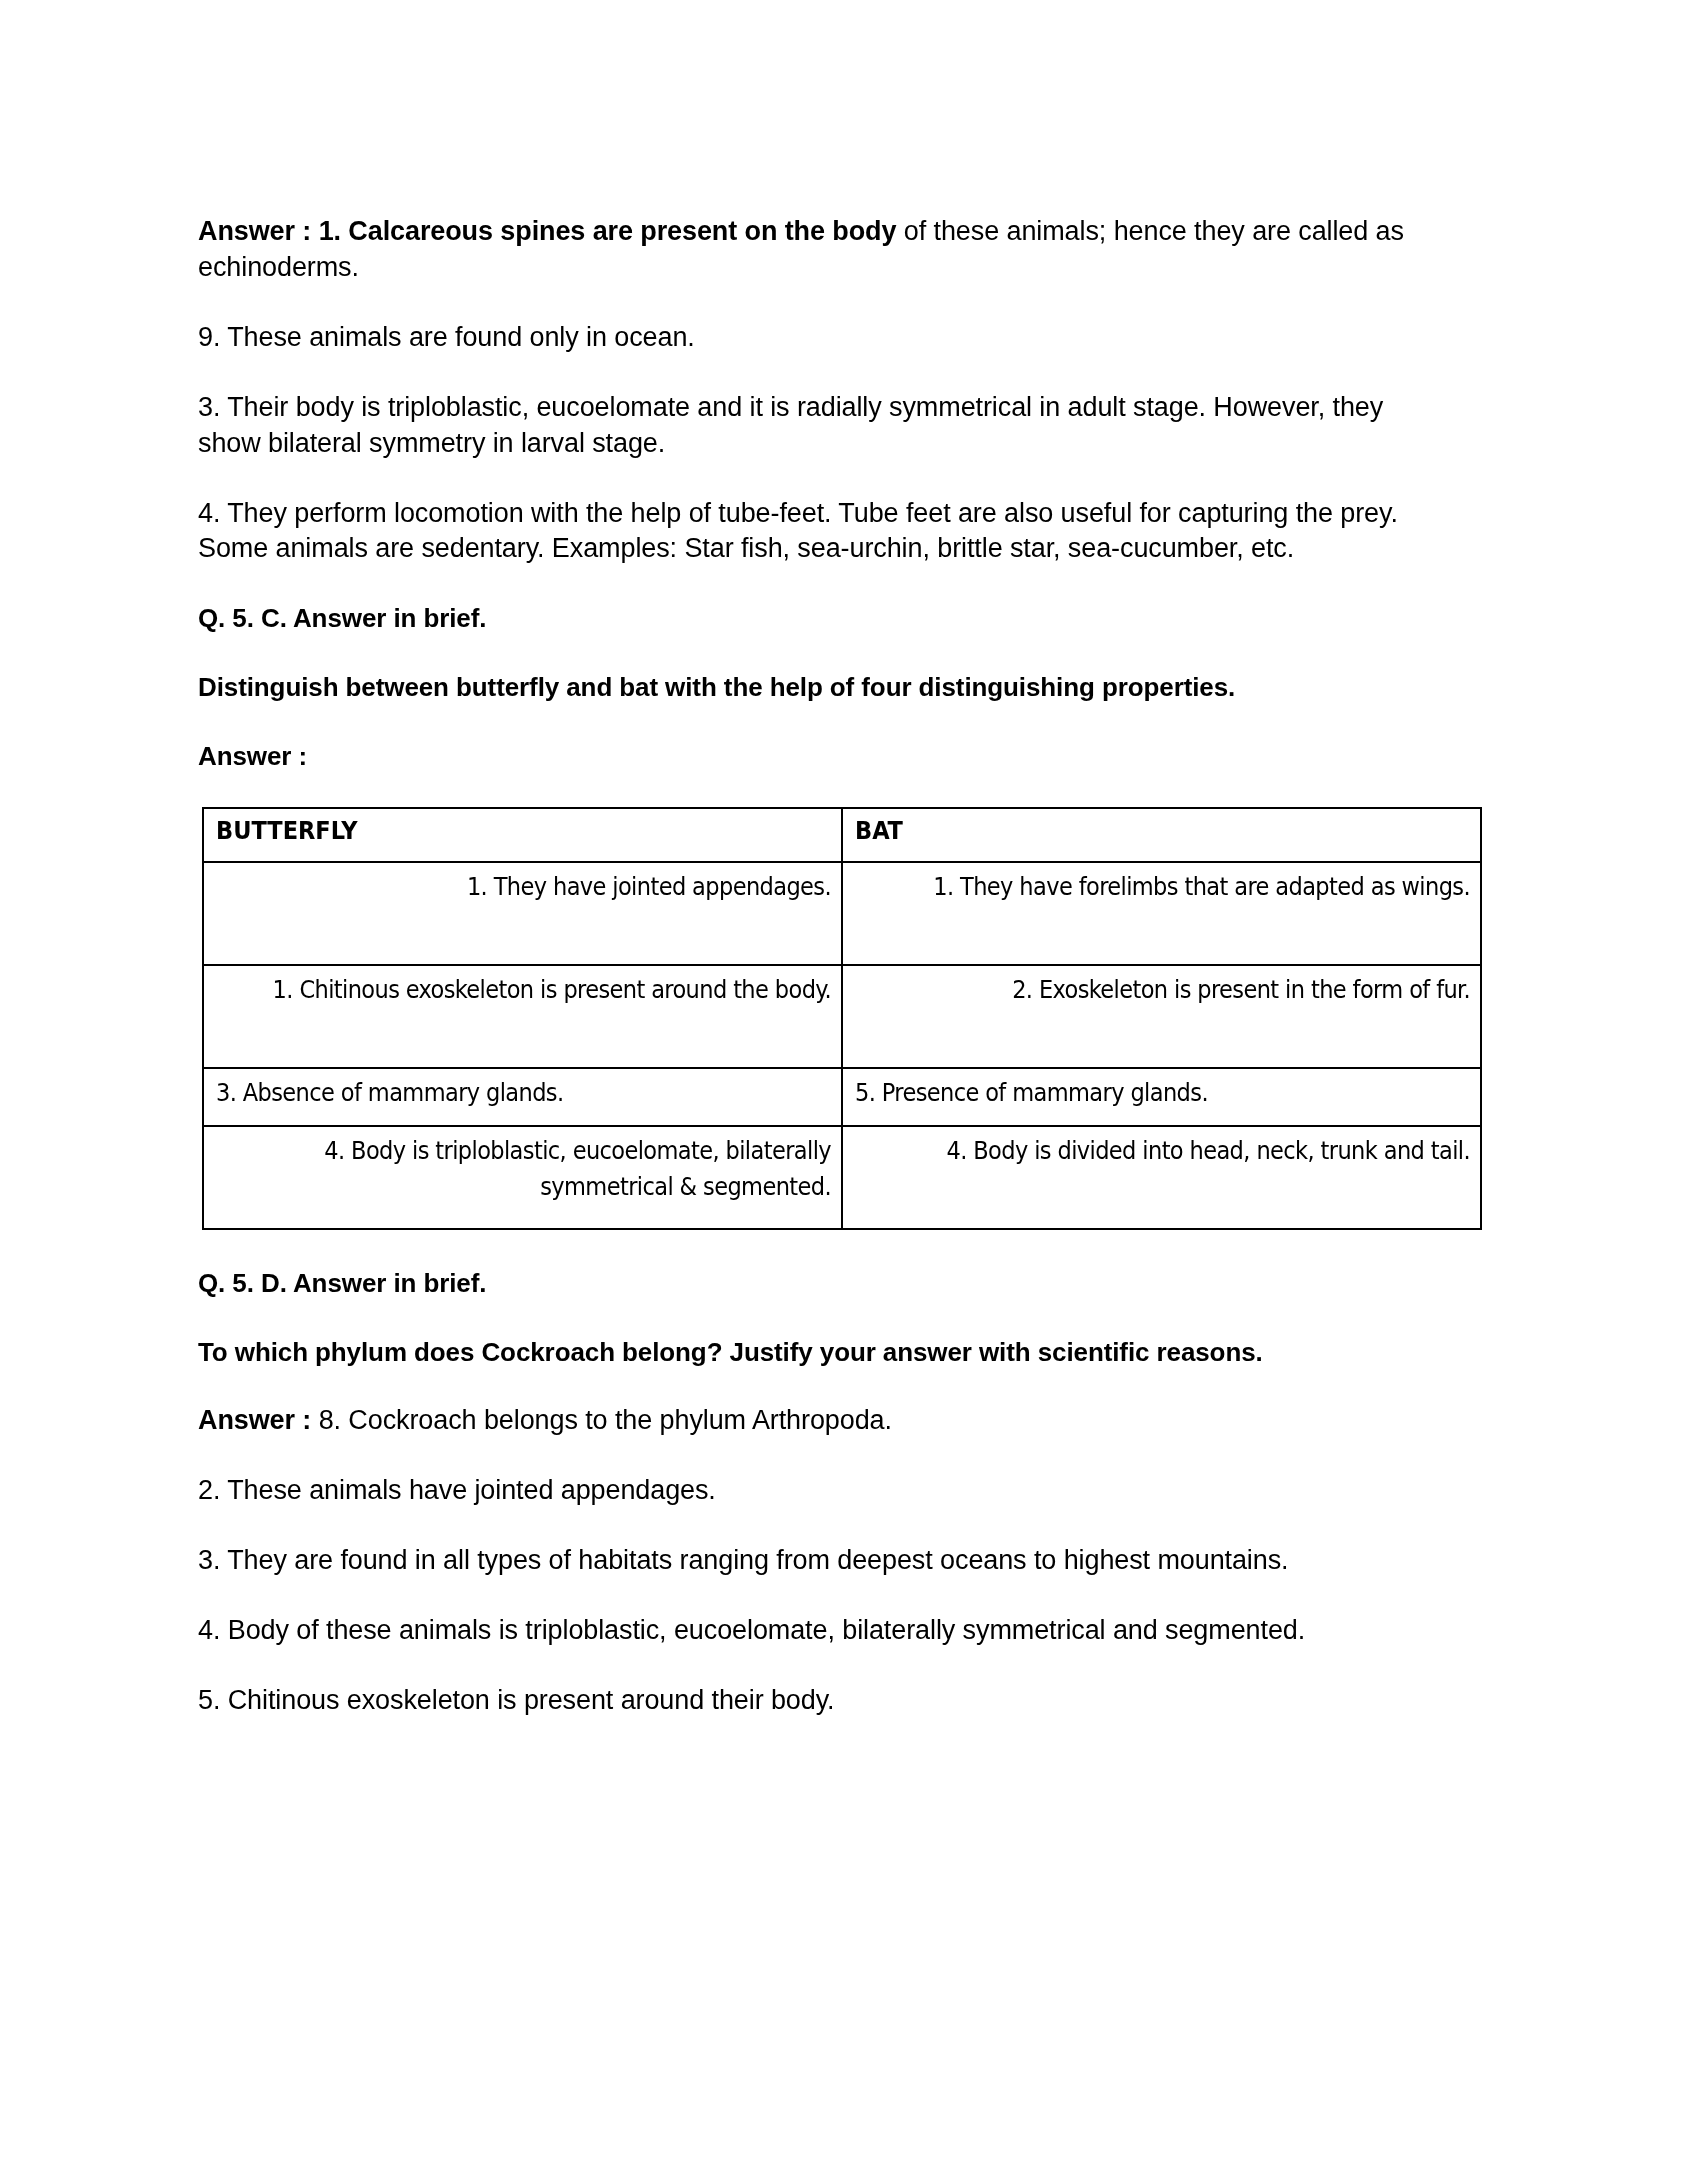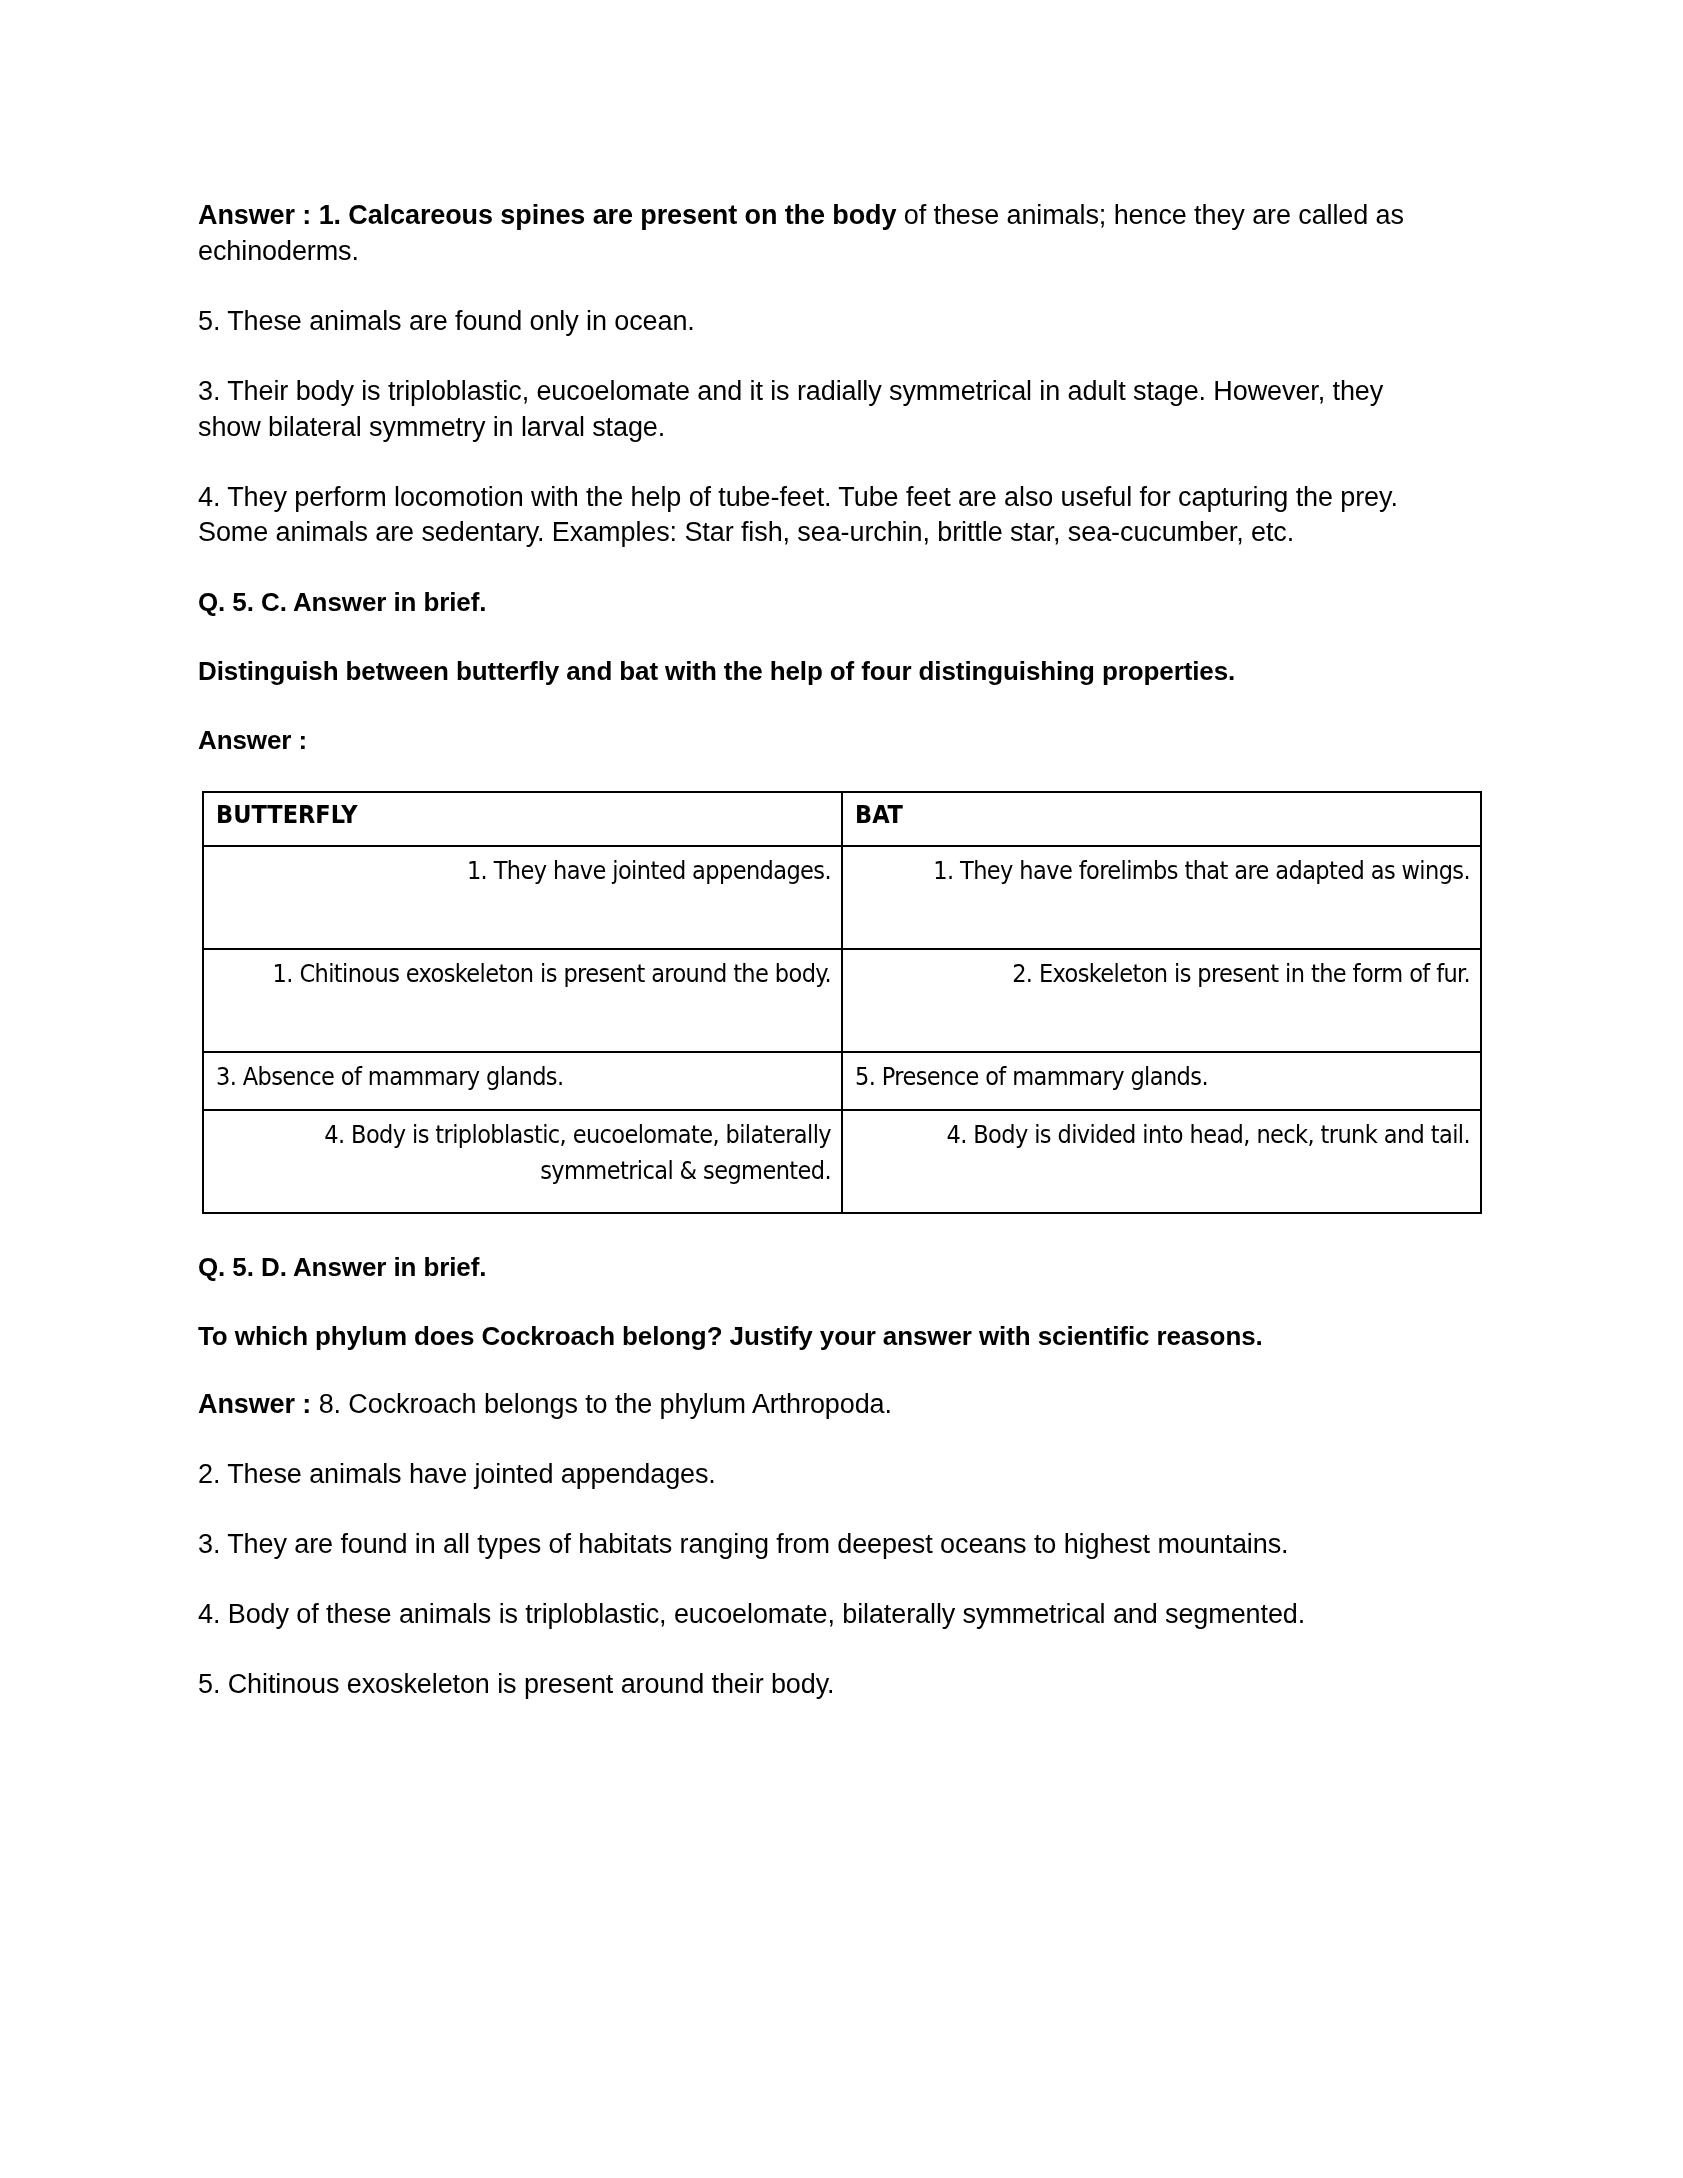--- a/index.html
+++ b/index.html
@@ -23,21 +23,21 @@
     box-sizing: border-box;
     padding: 198px 238px 0 198px;
   }
 
   .content {
     width: 1247px;
   }
 
   
   p.para {
-    margin: 0 0 34px 0;
+    margin: 16px 0 34px 0;
     font-size: 27px;
     line-height: 1.33;
     letter-spacing: -0.1px;
     font-weight: 400;
     text-align: left;
   }
 
   p.para:last-child {
     margin-bottom: 0;
   }
@@ -102,21 +102,21 @@
   }
 </style>
 </head>
 <body>
 
 <div class="page">
   <div class="content">
 
     <p class="para"><span class="b">Answer : 1. Calcareous spines are present on the body</span><span> of these animals; hence they are called as echinoderms.</span></p>
 
-    <p class="para">5. These animals are found only in ocean.</p>
+    <p class="para">9. These animals are found only in ocean.</p>
 
     <p class="para">3. Their body is triploblastic, eucoelomate and it is radially symmetrical in adult stage. However, they show bilateral symmetry in larval stage.</p>
 
     <p class="para">4. They perform locomotion with the help of tube-feet. Tube feet are also useful for capturing the prey. Some animals are sedentary. Examples: Star fish, sea-urchin, brittle star, sea-cucumber, etc.</p>
 
     <h3 class="heading">Q. 5. C. Answer in brief.</h3>
 
     <h3 class="heading">Distinguish between butterfly and bat with the help of four distinguishing properties.</h3>
 
     <h3 class="heading">Answer :</h3>

